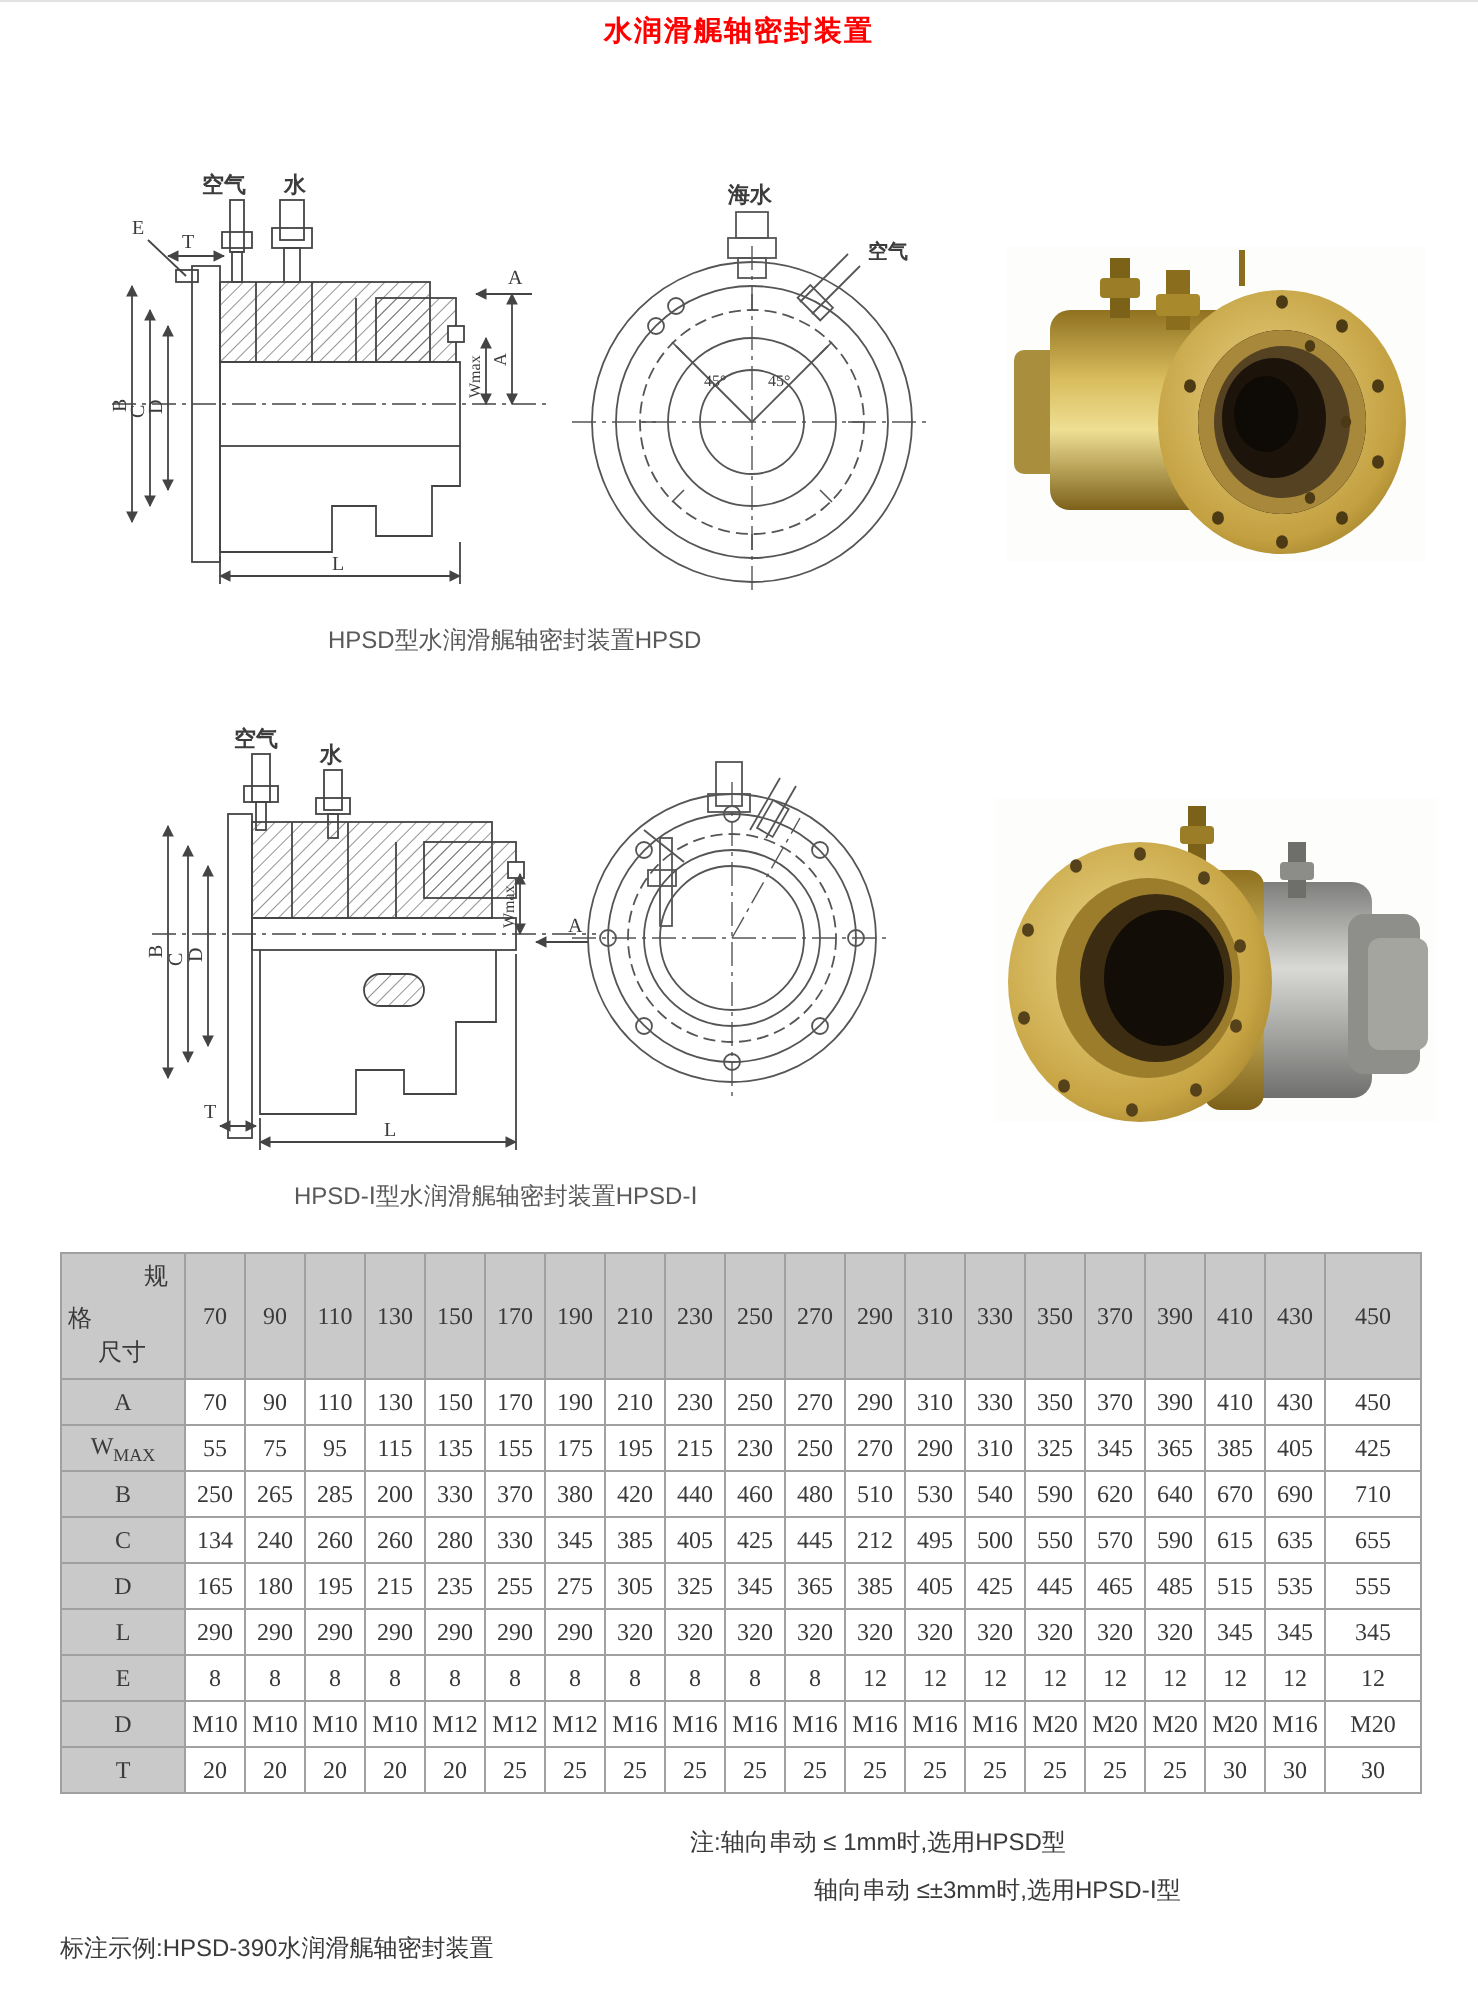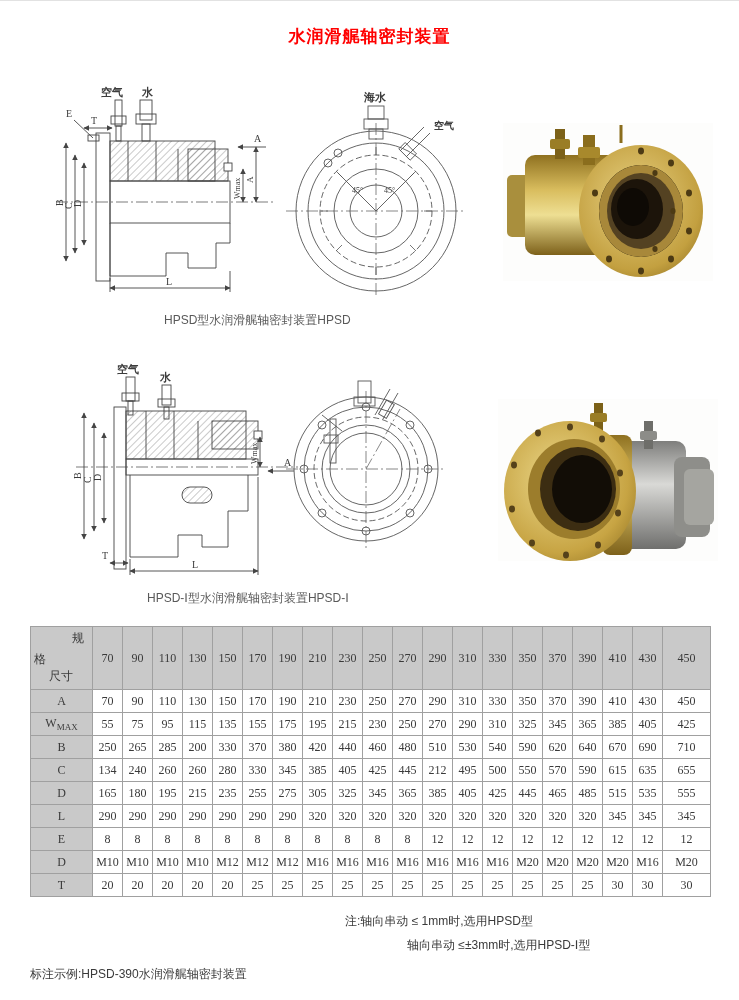--- a/index.html
+++ b/index.html
@@ -1,20 +1,20 @@
 <!DOCTYPE html>
 <html><head>
 <meta charset="utf-8">
 <style>
   html,body{margin:0;padding:0;background:#fff;}
   .page{position:relative;width:739px;height:1000px;background:#fff;
         border-top:1px solid #e2e2e2;border-bottom:1px solid #cfcfcf;
         font-family:"Liberation Sans",sans-serif;overflow:hidden;}
-  .title{position:absolute;top:24px;left:0;width:739px;text-align:center;
-         font-size:17px;font-weight:bold;color:#ff0000;letter-spacing:1px;}
+  .title{position:absolute;top:6px;left:0;width:739px;text-align:center;
+         font-size:14px;font-weight:bold;color:#ff0000;letter-spacing:1px;}
   .caption{position:absolute;font-size:12px;color:#595959;}
   .abs{position:absolute;}
   svg text{font-family:"Liberation Serif",serif;fill:#3c3c3c;}
   svg .cjk{font-family:"Liberation Sans",sans-serif;font-weight:bold;}
   
   table.spec{position:absolute;left:30px;top:625px;border-collapse:collapse;
              table-layout:fixed;width:680px;font-family:"Liberation Serif",serif;}
   table.spec th,table.spec td{border:1px solid #a0a0a0;text-align:center;
              font-size:12px;color:#3a3a3a;font-weight:normal;padding:0;}
   table.spec thead th{height:62px;background:#c9c9c9;}

